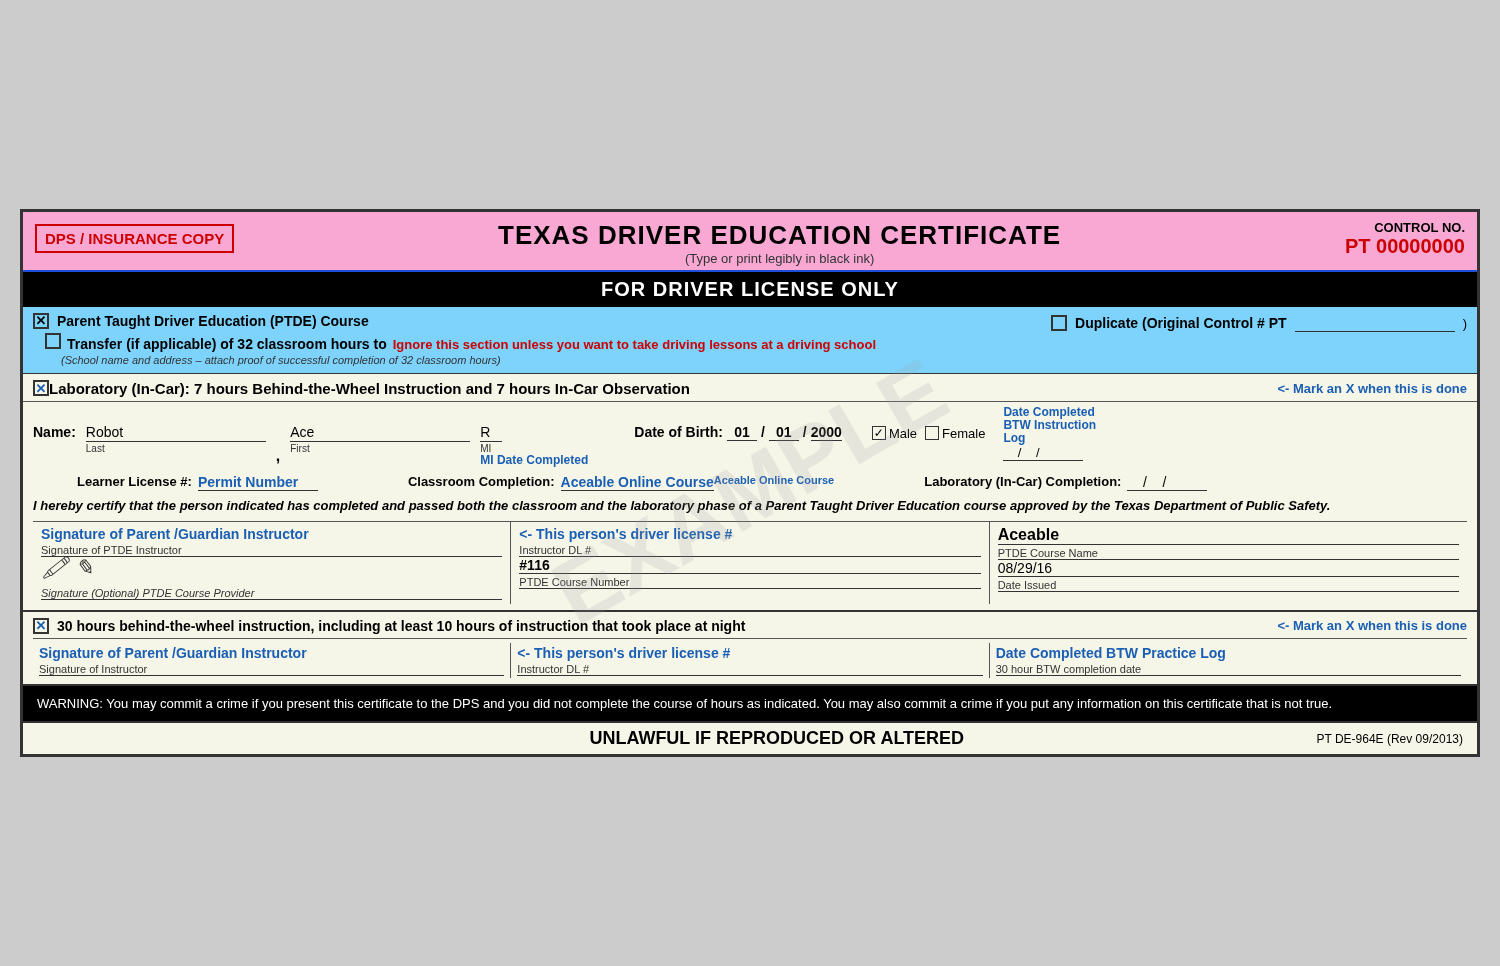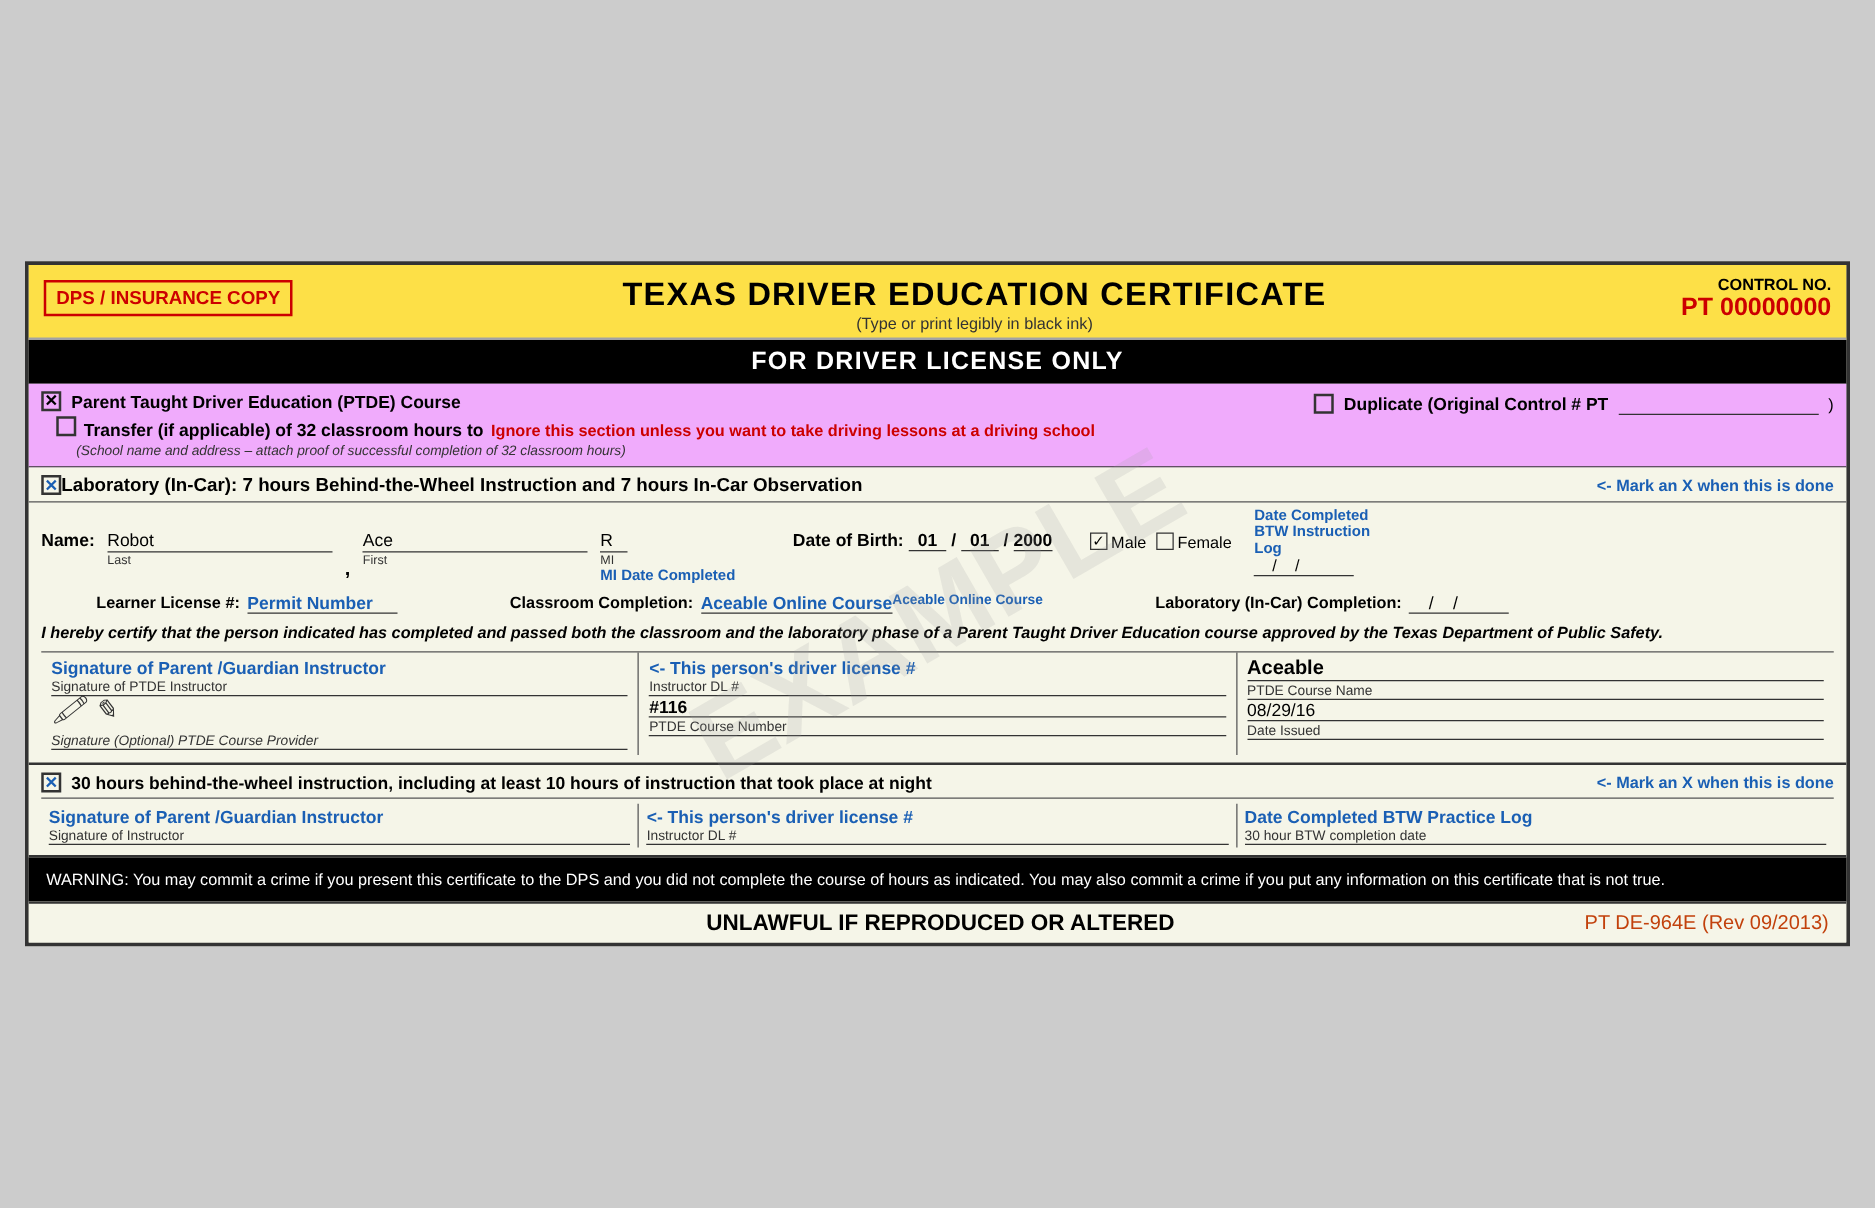--- a/index.html
+++ b/index.html
@@ -15,22 +15,22 @@
       width: 1460px;
       background: #f5f5e8;
       border: 3px solid #333;
       font-size: 13px;
     }
     
     .header {
       display: flex;
       align-items: flex-start;
       padding: 8px 12px 4px 12px;
-      background: #fde047;
-      border-bottom: 2px solid #a3a3a3;
+      background: #f9a8d4;
+      border-bottom: 2px solid #1d4ed8;
       position: relative;
     }
     .dps-badge {
       border: 2px solid #cc0000;
       color: #cc0000;
       font-weight: bold;
       font-size: 15px;
       padding: 4px 8px;
       margin-right: 20px;
       white-space: nowrap;
@@ -71,21 +71,21 @@
       text-align: center;
       font-size: 20px;
       font-weight: bold;
       padding: 6px 0;
       letter-spacing: 1px;
     }
     
     .section-row {
       border-bottom: 1.5px solid #333;
       padding: 6px 10px;
-      background: #f0abfc;
+      background: #7dd3fc;
     }
     .checkbox-row {
       display: flex;
       align-items: center;
       gap: 8px;
       margin-bottom: 4px;
     }
     .checkbox {
       width: 16px;
       height: 16px;
@@ -341,22 +341,22 @@
       border-top: 2px solid #333;
     }
     .footer-center {
       font-size: 18px;
       font-weight: bold;
       color: #000;
       text-align: center;
       flex: 1;
     }
     .footer-right {
-      font-size: 16px;
-      color: #c2410c;
+      font-size: 12px;
+      color: #000000;
     }
     .watermark {
       position: absolute;
       left: 50%;
       top: 50%;
       transform: translate(-50%, -50%) rotate(-30deg);
       font-size: 90px;
       font-weight: bold;
       color: rgba(160,160,160,0.18);
       pointer-events: none;

